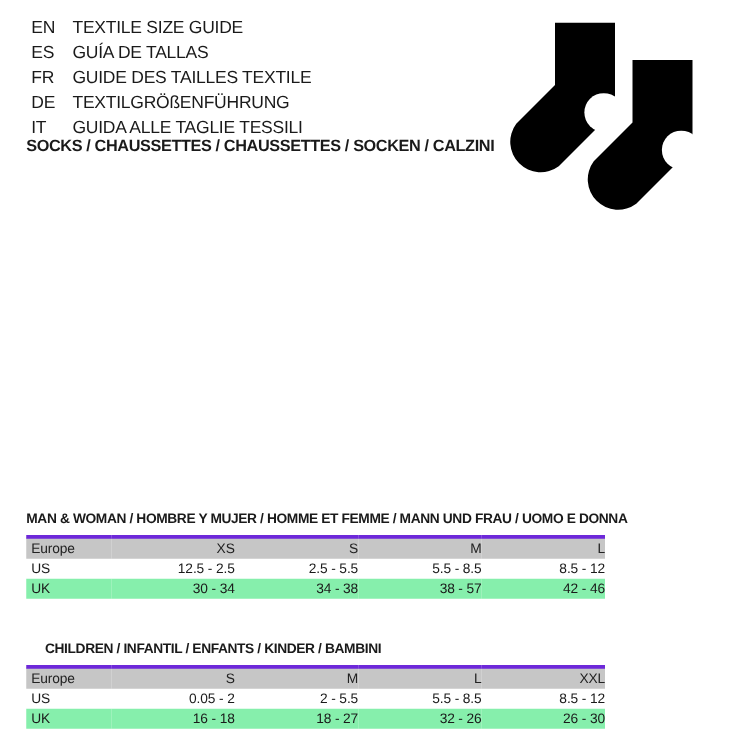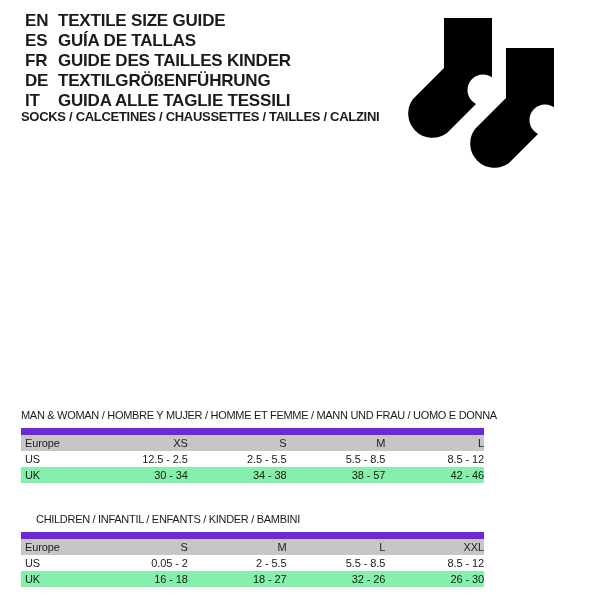--- a/index.html
+++ b/index.html
@@ -19,22 +19,22 @@
 
   
   .lang-list {
     position: absolute;
     left: 25px;
     top: 11px;
   }
   .lang-row {
     height: 20px;
     line-height: 20px;
-    font-size: 17px;
-    font-weight: bold;
+    font-size: 14px;
+    font-weight: normal;
     letter-spacing: -0.2px;
     white-space: nowrap;
   }
   .lang-code {
     display: inline-block;
     width: 33px;
   }
 
   
   .category {
@@ -53,21 +53,21 @@
     position: absolute;
     left: 405px;
     top: 18px;
   }
 
   
   .tbl-title {
     position: absolute;
     left: 21px;
     font-size: 11px;
-    font-weight: normal;
+    font-weight: bold;
     letter-spacing: -0.3px;
     line-height: 12px;
     white-space: nowrap;
   }
   .tbl-title.t1 { top: 409px; }
   .tbl-title.t2 { top: 513px; margin-left: 15px; }
 
   
   table.size {
     position: absolute;
@@ -89,49 +89,49 @@
     vertical-align: middle;
     line-height: 16px;
     white-space: nowrap;
   }
   table.size th.lbl, table.size td.lbl {
     text-align: left;
     padding-left: 4px;
   }
   table.size tr.head {
     background: #c6c6c6;
-    border-top: 7px solid #6d28d9;
+    border-top: 3px solid #6d28d9;
     color: #222222;
   }
   table.size tr.alt { background: #86efac; }
 </style>
 </head>
 <body>
 
 <div class="canvas">
 
   <div class="lang-list">
     <div class="lang-row">
       <span class="lang-code">EN</span><span class="lang-label">TEXTILE SIZE GUIDE</span>
     </div>
     <div class="lang-row">
       <span class="lang-code">ES</span><span class="lang-label">GUÍA DE TALLAS</span>
     </div>
     <div class="lang-row">
-      <span class="lang-code">FR</span><span class="lang-label">GUIDE DES TAILLES KINDER</span>
+      <span class="lang-code">FR</span><span class="lang-label">GUIDE DES TAILLES TEXTILE</span>
     </div>
     <div class="lang-row">
       <span class="lang-code">DE</span><span class="lang-label">TEXTILGRÖßENFÜHRUNG</span>
     </div>
     <div class="lang-row">
       <span class="lang-code">IT</span><span class="lang-label">GUIDA ALLE TAGLIE TESSILI</span>
     </div>
   </div>
 
-  <div class="category">SOCKS / CALCETINES / CHAUSSETTES / TAILLES / CALZINI</div>
+  <div class="category">SOCKS / CHAUSSETTES / CHAUSSETTES / SOCKEN / CALZINI</div>
 
   <svg class="socks-svg" width="160" height="156" viewBox="0 0 160 156" aria-hidden="true">
     <defs>
       <path id="sock-shape" d="M39 0 H87 V70 L42 115 A24.3 24.3 0 0 1 8 81 L39 50 Z"></path>
     </defs>
     <g>
       <use href="#sock-shape" fill="#000000"></use>
       <circle cx="78" cy="72" r="15.5" fill="#ffffff"></circle>
     </g>
     <g transform="translate(62,30)">

